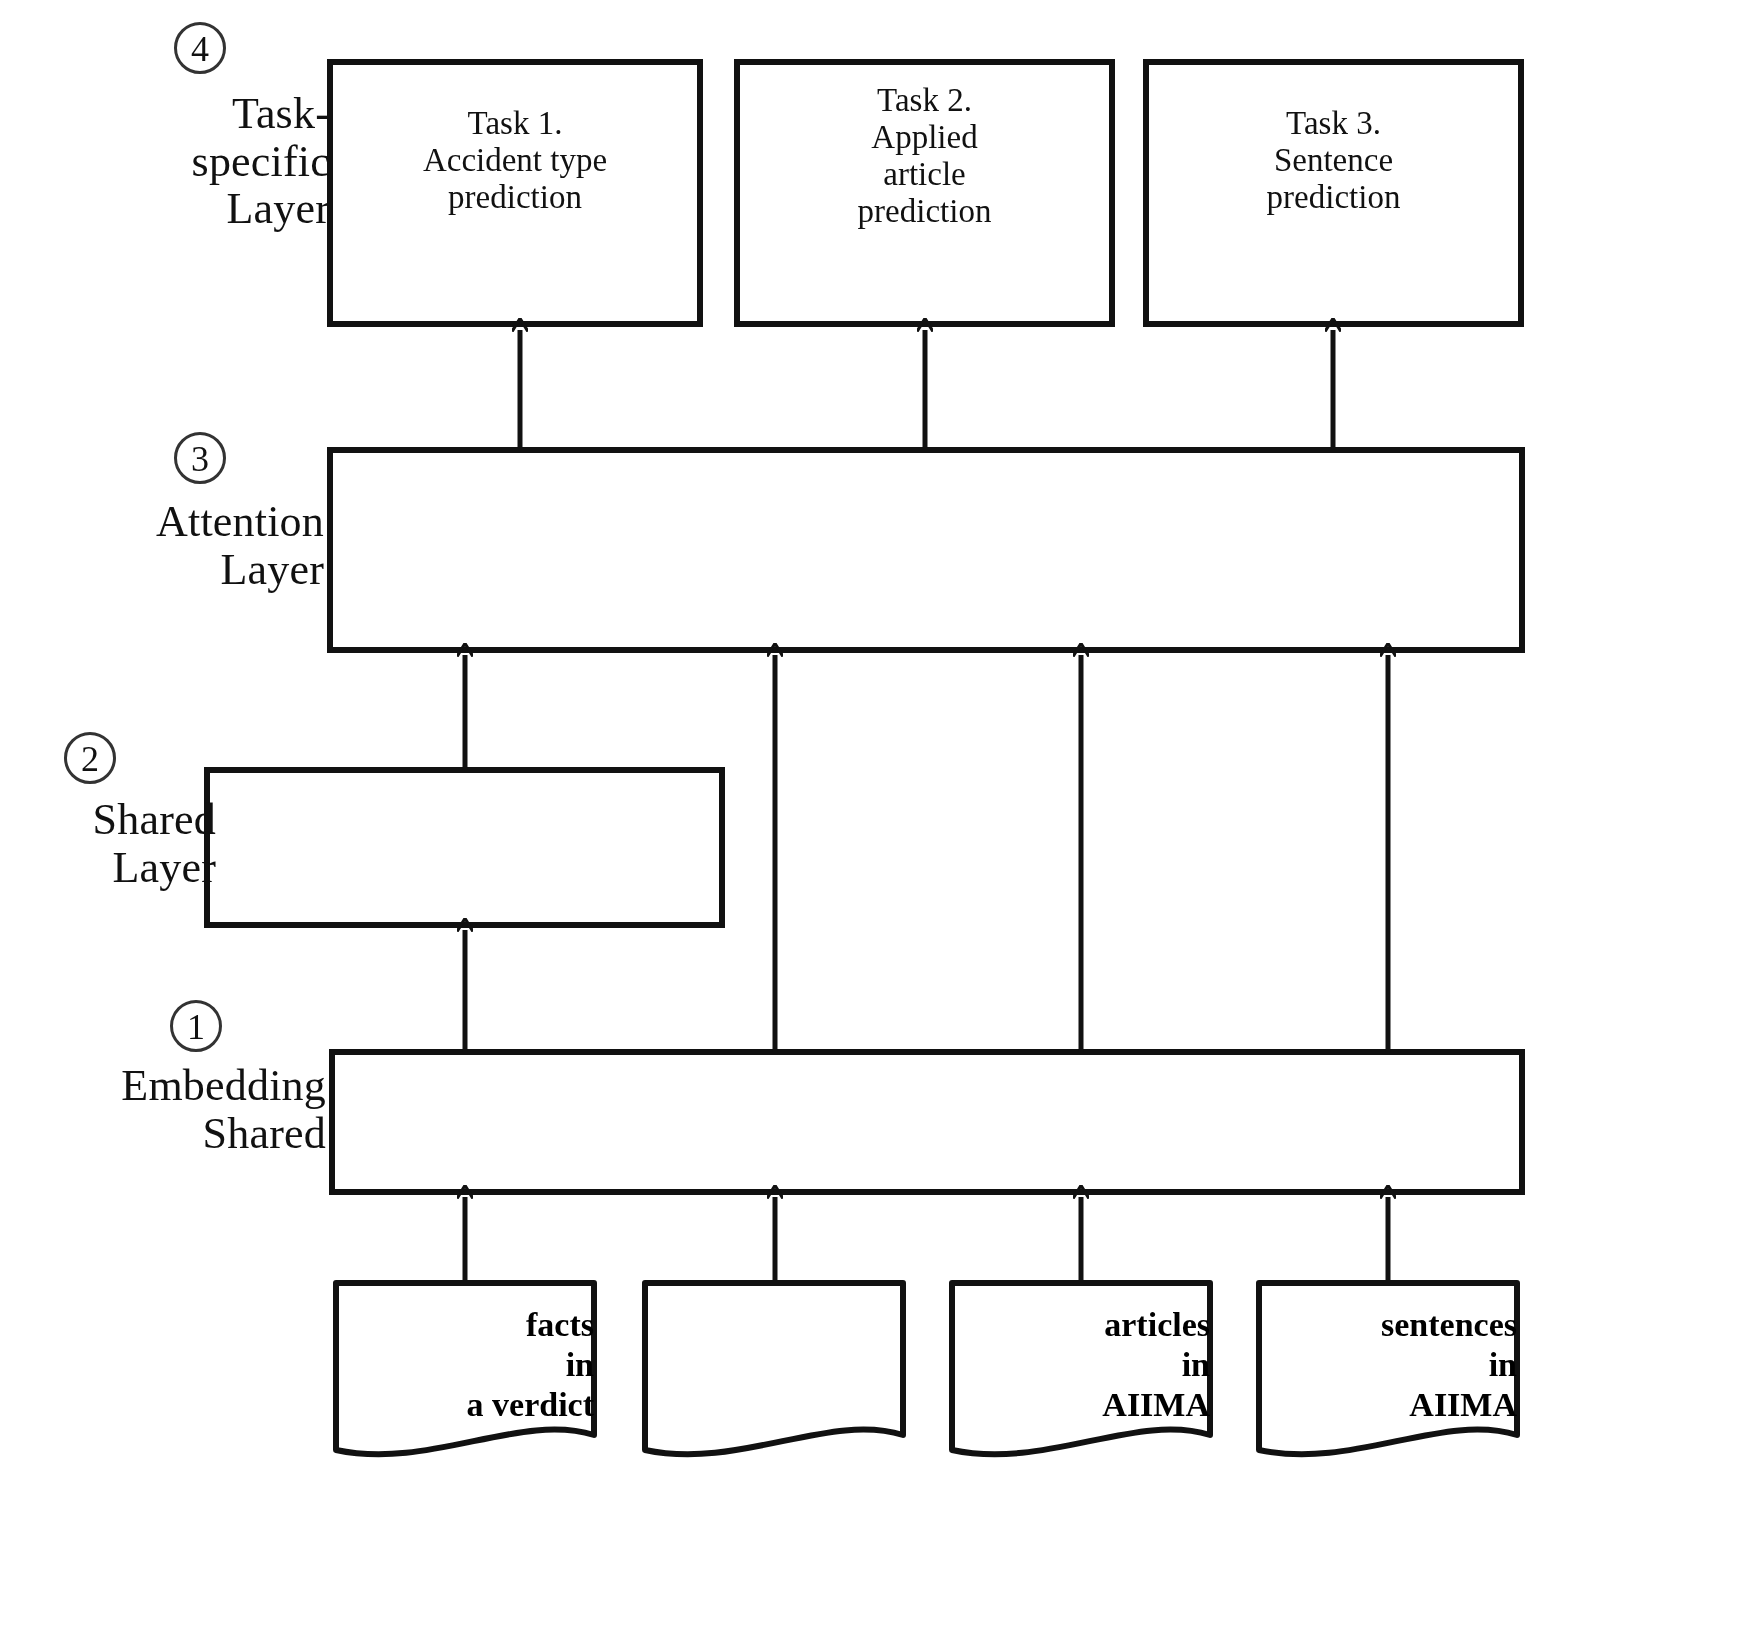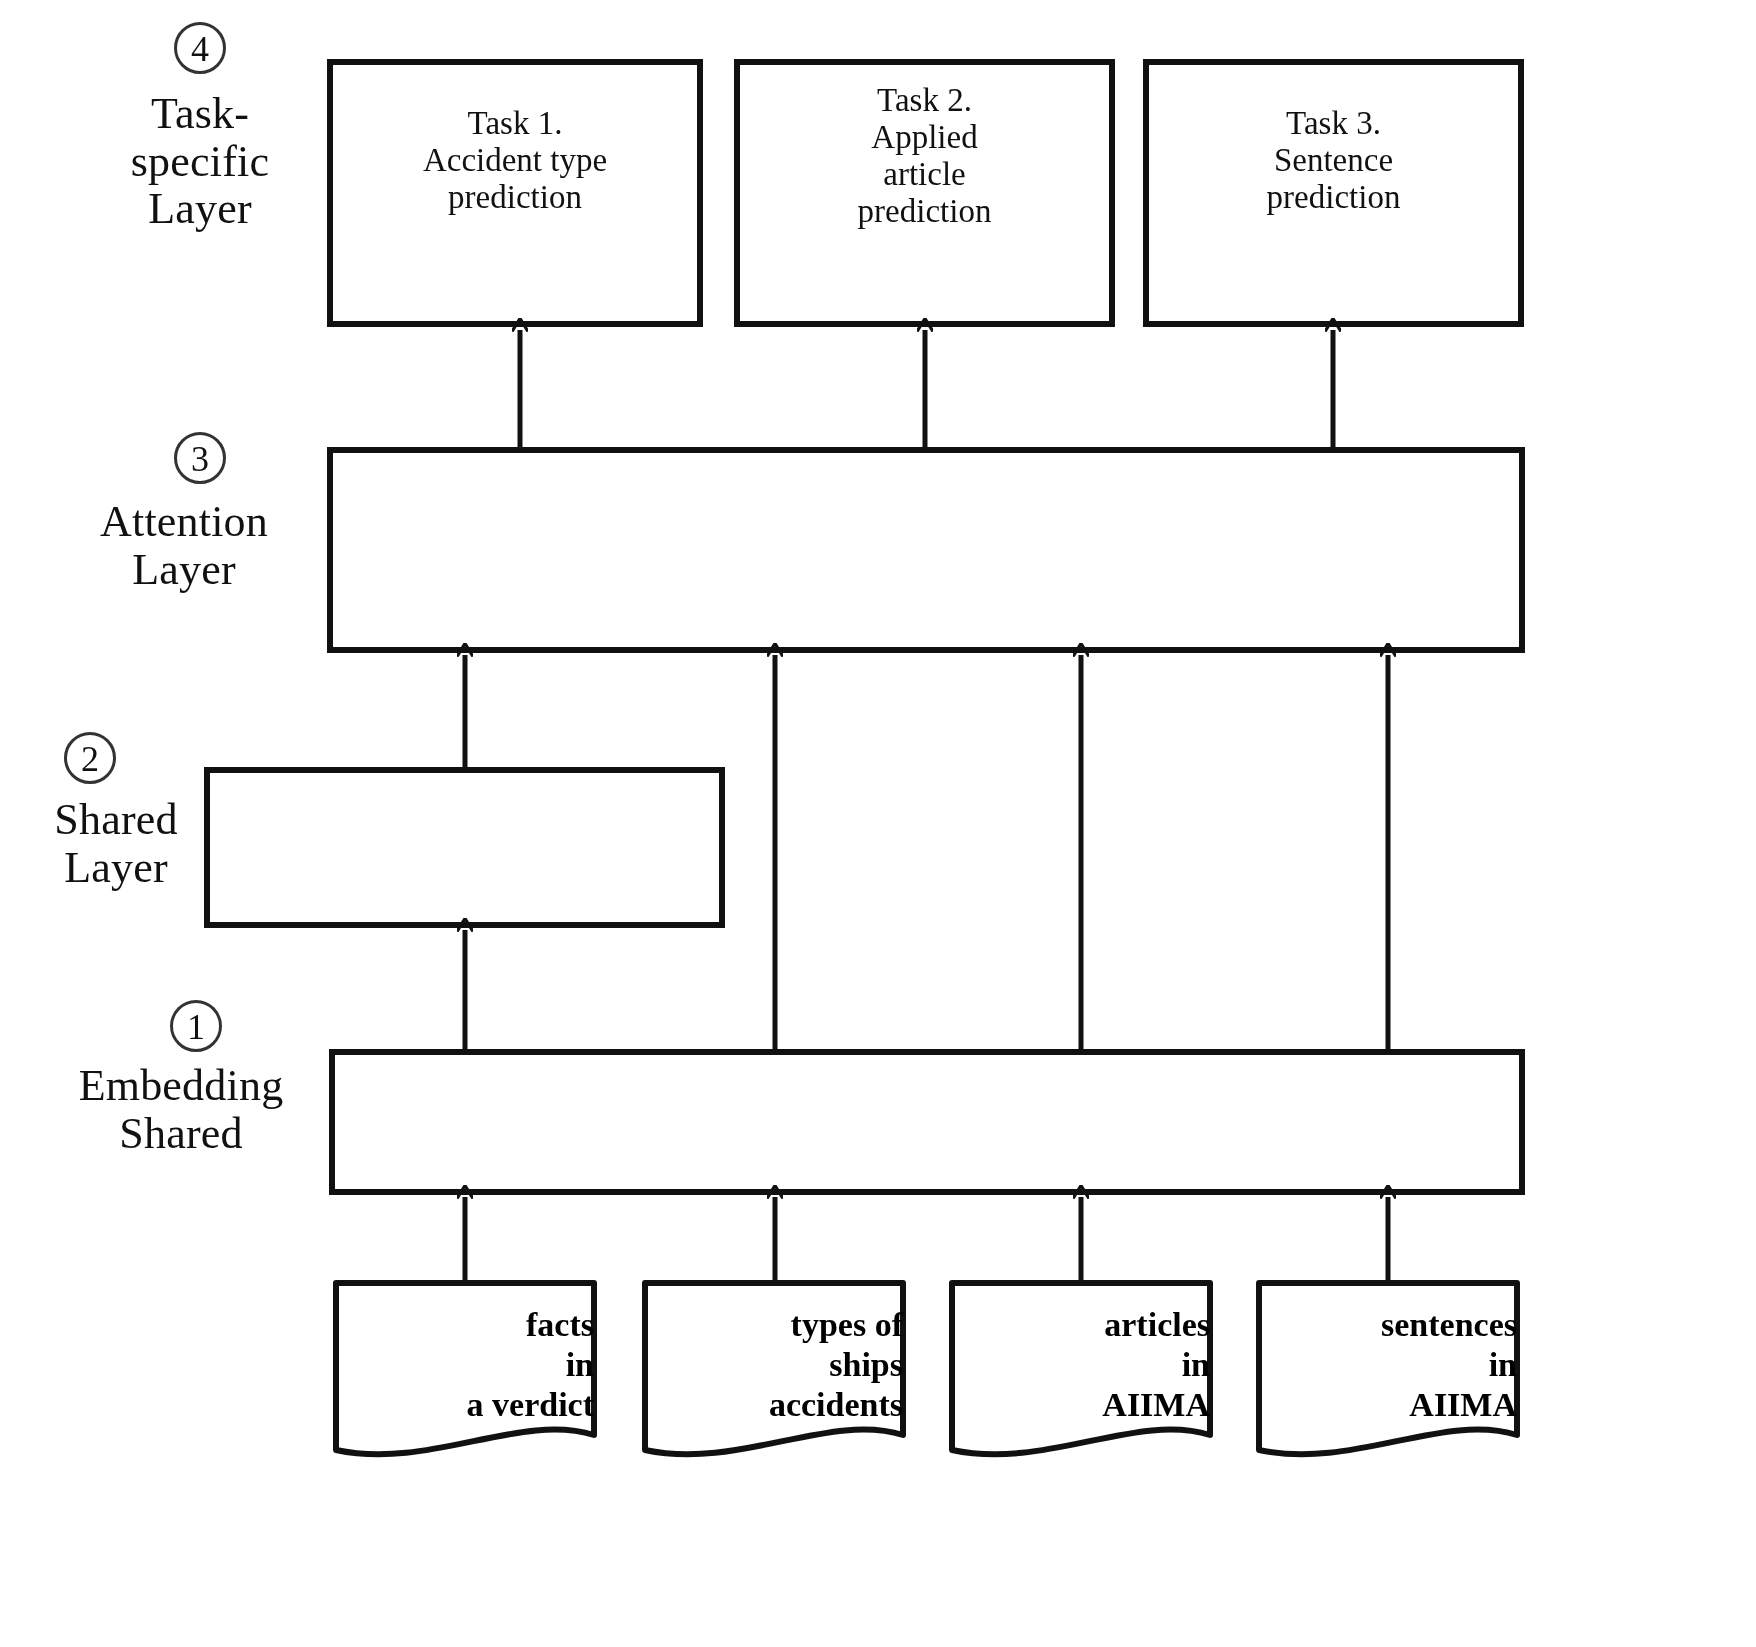--- a/index.html
+++ b/index.html
@@ -31,20 +31,21 @@
     position: absolute;
     text-align: center;
     line-height: 1.08;
     color: #111;
     white-space: pre-line;
   }
   
   .side-caption {
     font-size: 44px;
     letter-spacing: 0.2px;
+    text-align: right;
   }
   .circled-num {
     position: absolute;
     width: 52px;
     height: 52px;
     border: 3px solid #333;
     border-radius: 50%;
     font-size: 36px;
     line-height: 48px;
     text-align: center;
@@ -142,23 +143,20 @@
 Sentence
 prediction</div>
 
   <div class="box-text" style="left:330px; top:525px; width:1192px;"></div>
   <div class="box-text" style="left:207px; top:825px; width:515px;"></div>
   <div class="box-text" style="left:332px; top:1100px; width:1190px;"></div>
 
   <div class="doc-text" style="left:336px; top:1305px; width:258px;">facts
 in
 a verdict</div>
-  <div class="doc-text" style="left:645px; top:1305px; width:258px;">types of
-ships
-accidents</div>
   <div class="doc-text" style="left:952px; top:1305px; width:258px;">articles
 in
 AIIMA</div>
   <div class="doc-text" style="left:1259px; top:1305px; width:258px;">sentences
 in
 AIIMA</div>
 
 </div>
 
 </body></html>

